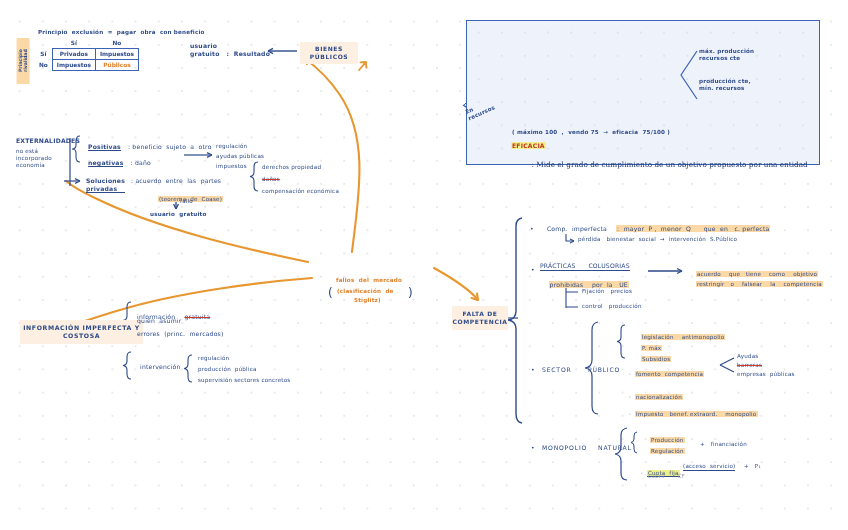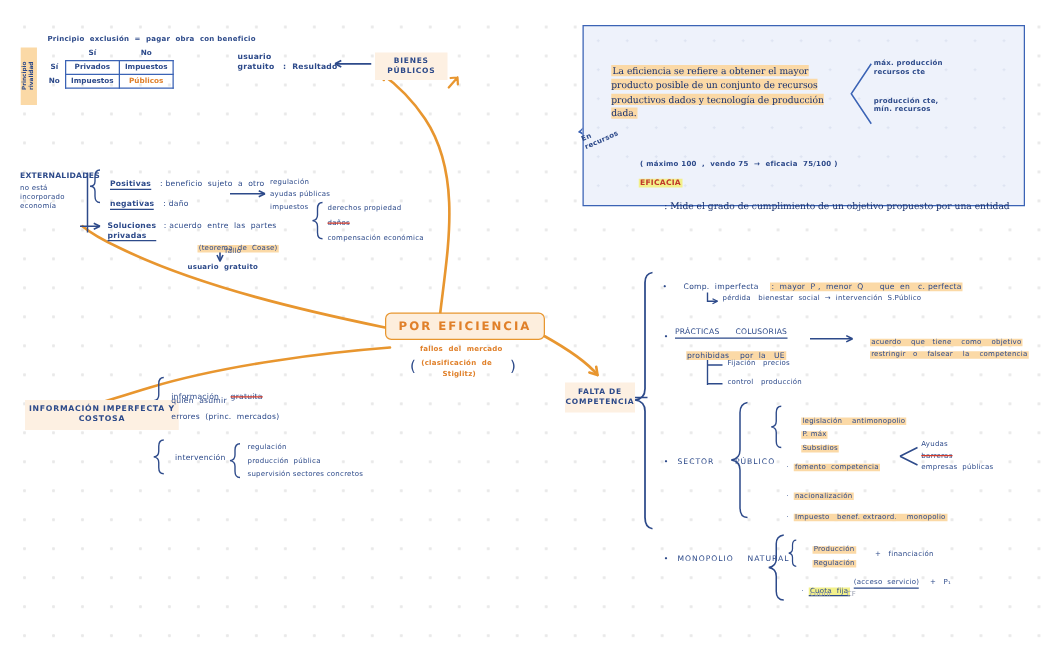--- a/index.html
+++ b/index.html
@@ -126,23 +126,20 @@
     </tr>
   </tbody>
     </table>
 
   <div class="hw s65 bold" style="left:190px;top:42px;">usuario
 gratuito   :  Resultado</div>
   <div class="tag" style="left:300px;top:42px;width:58px;height:22px;font-size:6px;">BIENES
 PÚBLICOS</div>
 
   <div class="bluebox" style="left:466px;top:20px;width:352px;height:143px;">
-    <div class="serif" style="position:absolute;left:22px;top:30px;width:190px;font-size:7.3px;line-height:1.55;">
-      <span class="hl">La eficiencia se refiere a obtener el mayor producto posible de un conjunto de recursos productivos dados y tecnología de producción dada.</span>
-    </div>
 
     <svg style="position:absolute;left:206px;top:28px;width:26px;height:54px;">
       <path d="M24,2 L8,26 L24,50" fill="none" stroke="#3b63b5" stroke-width="1.2"></path>
     </svg>
     <div class="hw s6 bold" style="left:232px;top:27px;">máx. producción
 recursos cte</div>
     <div class="hw s6 bold" style="left:232px;top:57px;">producción cte,
 mín. recursos</div>
   </div>
   <div class="hw s6 bold" style="left:466px;top:103px;transform:rotate(-24deg);">En
@@ -178,21 +175,20 @@
   <div class="hw s6" style="left:150px;top:189px;">
     <span class="hl">(teorema  de  Coase)</span>
   </div>
   <div class="hw s6" style="left:262px;top:164px;">derechos propiedad</div>
   <div class="hw s6 strike" style="left:262px;top:176px;">daños</div>
   <div class="hw s6" style="left:262px;top:188px;">compensación económica</div>
 
   <div class="hw s6" style="left:180px;top:198px;">fallo</div>
   <div class="hw s6 bold" style="left:150px;top:211px;">usuario  gratuito</div>
 
-  <div class="node" style="left:308px;top:250px;width:126px;height:20px;font-size:9.4px;">POR   EFICIENCIA</div>
   <div class="hw s6 bold" style="left:336px;top:277px;color:#e0802a;">fallos  del  mercado</div>
   <div style="position:absolute;left:328px;top:286px;font-size:12px;color:#2d4a8a;">(</div>
   <div style="position:absolute;left:408px;top:286px;font-size:12px;color:#2d4a8a;">)</div>
   <div class="hw s6 bold" style="left:337px;top:288px;color:#e0802a;">(clasificación  de</div>
   <div class="hw s6 bold" style="left:354px;top:297px;color:#e0802a;">Stiglitz)</div>
 
   <div class="tag" style="left:20px;top:320px;width:123px;height:24px;font-size:6.2px;">INFORMACIÓN  IMPERFECTA
 Y      COSTOSA</div>
 
   <div style="position:absolute;left:137px;top:304px;">

